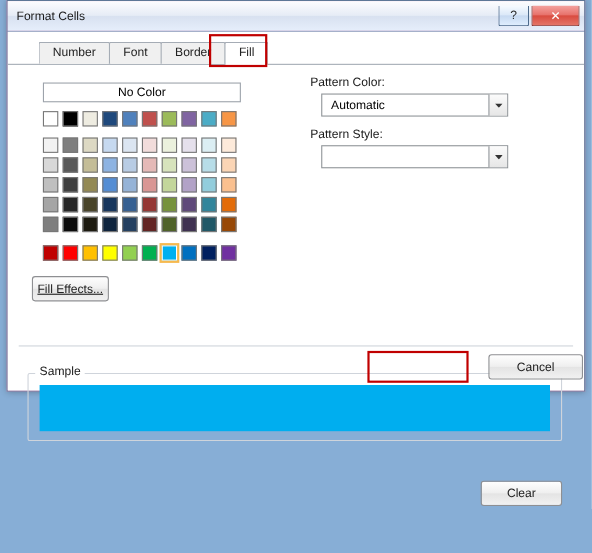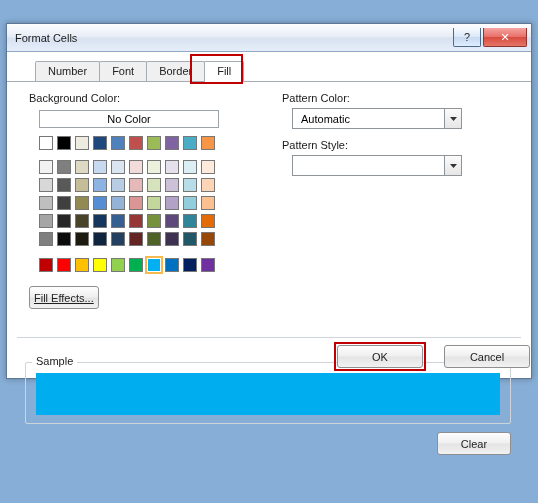--- a/index.html
+++ b/index.html
@@ -1,17 +1,17 @@
 <!DOCTYPE html>
 <html><head>
 <meta charset="utf-8">
 <style>
   * { box-sizing: border-box; font-family: "Segoe UI", Tahoma, sans-serif; font-size: 11px; }
   body { margin: 0; background: #87aed6; width: 538px; height: 503px; overflow: hidden; }
-  .dialog { position: absolute; left: 6px; top: 0; width: 526px; height: 356px; background: #f9a8d4; border: 1px solid #5e7796; box-shadow: 0 0 6px rgba(0,0,0,.3); margin-top: 23px; }
+  .dialog { position: absolute; left: 6px; top: 0; width: 526px; height: 356px; background: #f9a8d4; border: 1px solid #5e7796; box-shadow: 0 0 6px rgba(0,0,0,.3); }
   .titlebar { height: 28px; background: linear-gradient(#fdfdfe,#e6ecf6 48%,#d8e1f0 52%,#e6eefb); border-bottom: 1px solid #91a7c4; display:flex; align-items:center; }
   .titlebar .title { padding-left:8px; color:#1a1a1a; }
   .tbar-buttons { margin-left:auto; display:flex; }
   .tbar-btn { width:28px; height:19px; margin-top:0; border:1px solid #4d6a8b; border-top:none; background: linear-gradient(#f7fbff,#dbe8f8 48%,#c7d9f1 52%,#dfeefe); display:flex; align-items:center; justify-content:center; font-size:10px; color:#2a2a2a; border-radius:0 0 2px 2px; }
   .tbar-btn.help { margin-right:2px; }
   .tbar-btn.close { width:44px; margin-right:4px; background: linear-gradient(#f4a3a0,#e7716a 48%,#d94b3f 52%,#e47568); color:#fff; border-color:#8c3530;}
   .body { position:absolute; top:28px; left:0; right:0; bottom:0; background:#fff; }
   .tabstrip { display:flex; align-items:flex-end; padding-left:28px; height:24px; border-bottom:1px solid #a5acb5; margin-top:6px;}
   .tab { padding:3px 12px 4px; border:1px solid #a5acb5; border-bottom:none; background:#f0f0f0; margin-right:-1px; color:#222; border-radius:2px 2px 0 0;}
   .tab.active { background:#fff; position:relative; top:1px; padding-bottom:5px;}
@@ -53,21 +53,20 @@
   <div class="body">
     <div class="tabstrip">
       <div class="tab">Number</div>
       <div class="tab">Font</div>
       <div class="tab">Border</div>
       <div class="tab active">Fill</div>
     </div>
     <div class="redbox" style="left:183px; top:2px; width:53px; height:30px;"></div>
 
     <div class="area" style="left:22px; top:40px;">
-      <div class="lbl">Background Color:</div>
       <div style="height:6px;"></div>
       <div style="padding-left:10px;">
         <div class="nocolor">No Color</div>
         <div style="height:8px;"></div>
         <div class="row10" id="theme-row">
             <div class="swatch" style="background: rgb(255, 255, 255);"></div>
             <div class="swatch" style="background: rgb(0, 0, 0);"></div>
             <div class="swatch" style="background: rgb(238, 236, 225);"></div>
             <div class="swatch" style="background: rgb(31, 73, 125);"></div>
             <div class="swatch" style="background: rgb(79, 129, 189);"></div>
@@ -172,21 +171,20 @@
       <div class="combo" style="width:170px; margin-left:10px;">
         <span class="val"></span>
         <span class="drop">
             <svg width="7" height="4">
               <path d="M0 0 L7 0 L3.5 4 Z" fill="#333"></path>
             </svg>
           </span>
       </div>
     </div>
 
-    <button class="btn" style="position:absolute; right:20px; top:380px; width:74px;"><span>Clear</span></button>
+    <button class="btn" style="position:absolute; right:20px; top:408px; width:74px;"><span>Clear</span></button>
 
     <div class="footer-sep"></div>
 
-    <button class="btn" style="position:absolute; right:108px; bottom:10px; width:86px;"><span>OK</span></button>
     <div class="redbox" style="right:105px; bottom:7px; width:92px; height:29px;"></div>
     <button class="btn" style="position:absolute; right:1px; bottom:10px; width:86px;"><span>Cancel</span></button>
   </div>
 </div>
 
 </body></html>

